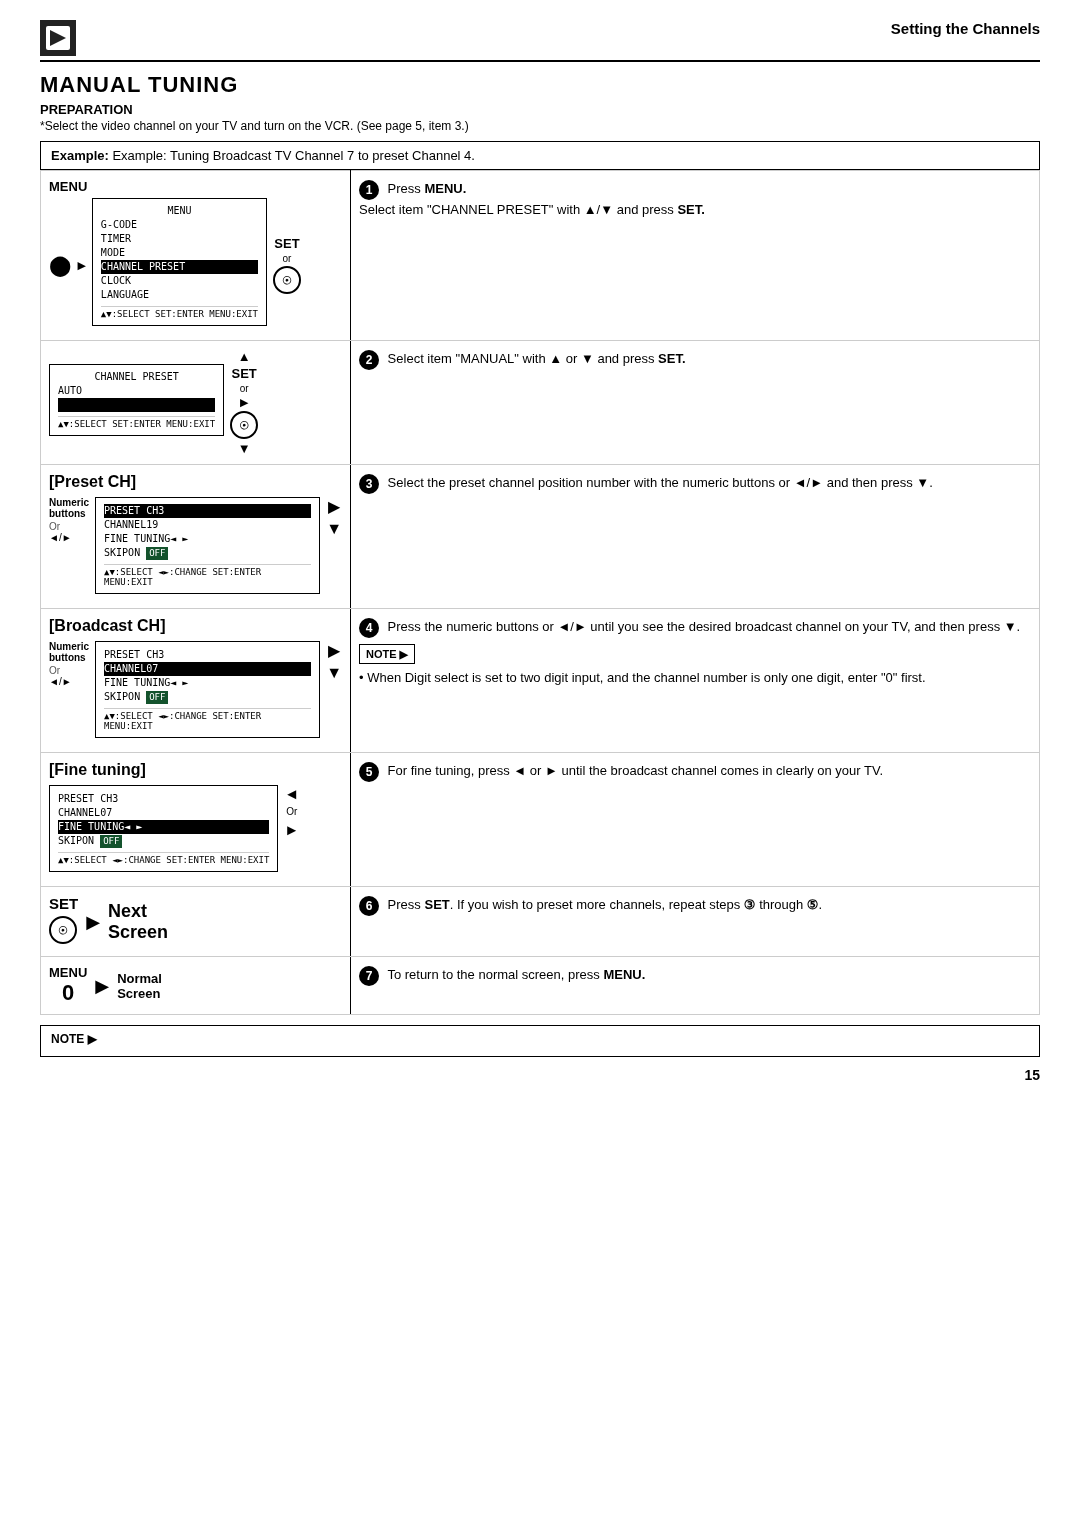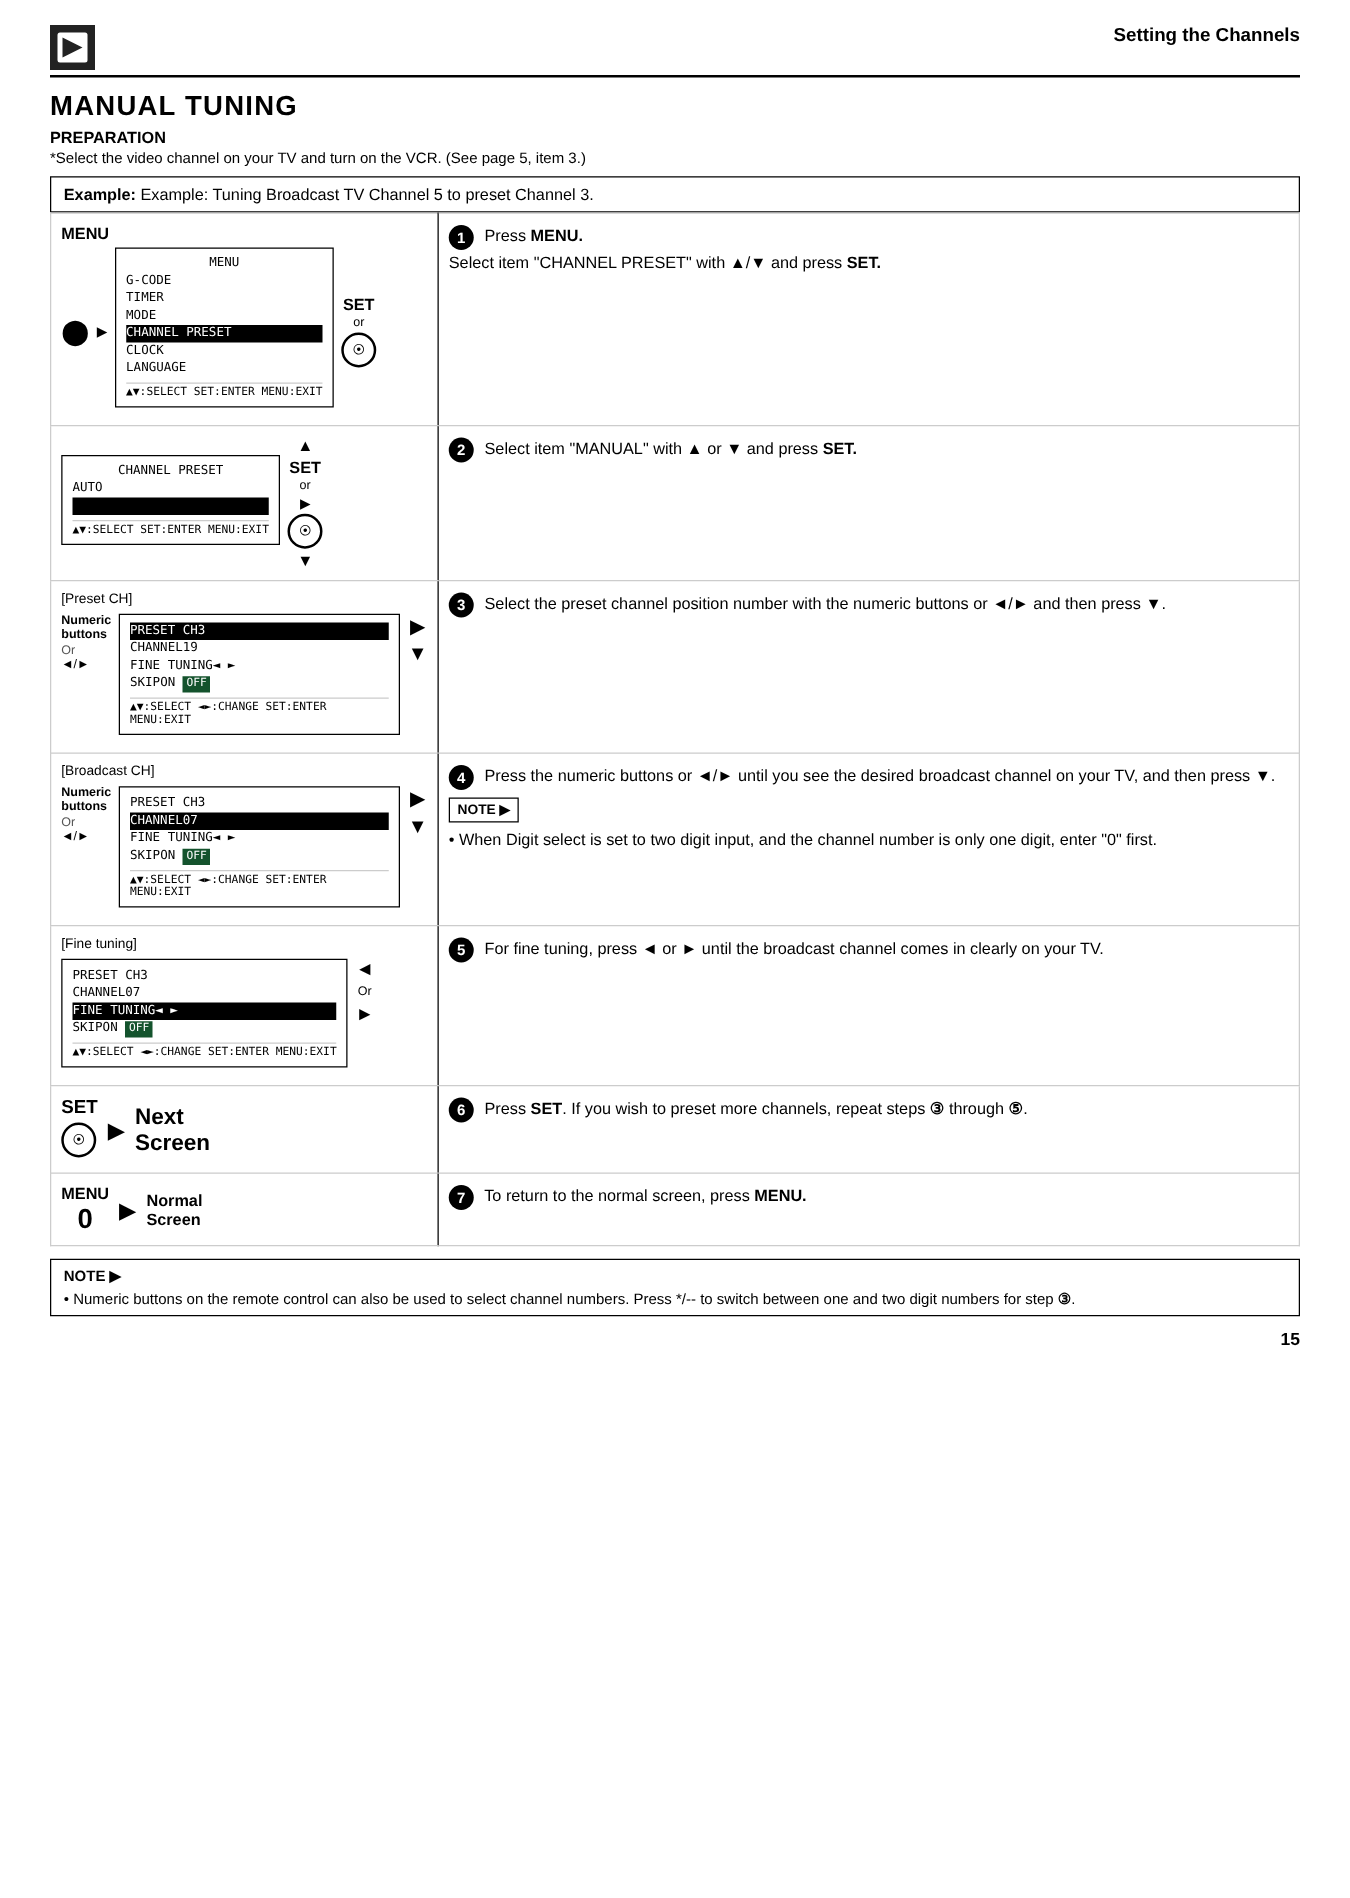--- a/index.html
+++ b/index.html
@@ -154,22 +154,22 @@
       margin-bottom: 4px;
     }
     .page-number {
       text-align: right;
       font-size: 14px;
       font-weight: bold;
       margin-top: 10px;
     }
     .bracket-label {
       text-align: right;
-      font-size: 11px;
-      font-weight: normal;
+      font-size: 16px;
+      font-weight: bold;
       margin-bottom: 4px;
     }
     .left-inner {
       display: flex;
       flex-direction: column;
       align-items: flex-start;
       gap: 2px;
     }
     .menu-label-big {
       font-size: 13px;
@@ -213,21 +213,21 @@
     </svg>
   </div>
   <span class="header-title">Setting the Channels</span>
 </div>
 
 <div class="section-title">MANUAL TUNING</div>
 <div class="preparation-label">PREPARATION</div>
 <div class="preparation-note">*Select the video channel on your TV and turn on the VCR. (See page 5, item 3.)</div>
 
 <div class="example-box">
-  <span class="ex-label">Example: </span><span>Example: Tuning Broadcast TV Channel 5 to preset Channel 3.</span>
+  <span class="ex-label">Example: </span><span>Example: Tuning Broadcast TV Channel 7 to preset Channel 4.</span>
 </div>
 
 <table class="main-table">
 
   <tbody>
       <tr>
     <td class="left-col">
       <div class="left-cell-content">
         <div class="left-inner">
           <div class="menu-label-big">MENU</div>
@@ -480,18 +480,15 @@
         <span class="step-circle">7</span>
         To return to the normal screen, press <b>MENU.</b>
       </div>
     </td>
   </tr>
 </tbody>
   </table>
 
 <div class="note-box">
   <div class="note-header">NOTE ▶</div>
-  <div>
-    • Numeric buttons on the remote control can also be used to select channel numbers. Press */-- to switch between one and two digit numbers for step <b>③</b>.
-  </div>
 </div>
 
 <div class="page-number">15</div>
 
 </body></html>

